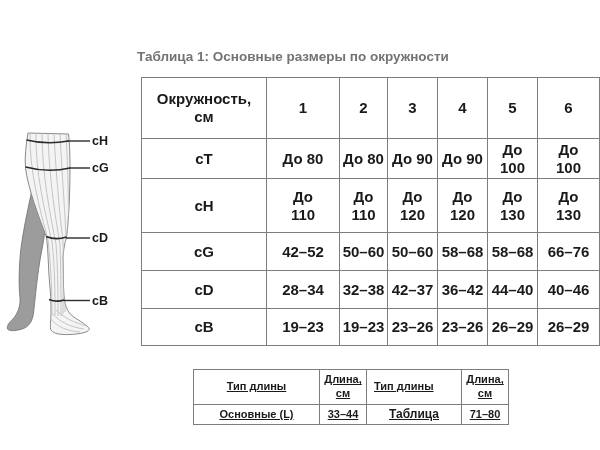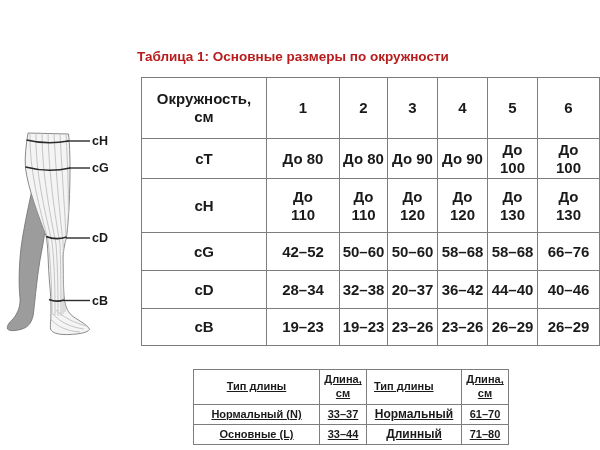--- a/index.html
+++ b/index.html
@@ -9,21 +9,21 @@
     position: relative;
     overflow: hidden;
     font-family: "Liberation Sans", sans-serif;
     color: #1a1a1a;
   }
   .title {
     position: absolute;
     left: 137px; top: 49px;
     font-size: 13.5px;
     font-weight: 700;
-    color: #b91c1c;
+    color: #737373;
     white-space: nowrap;
   }
   table {
     position: absolute;
     border-collapse: collapse;
     table-layout: fixed;
   }
   .size-table { left: 141px; top: 77px; width: 458px; }
   .size-table th, .size-table td {
     border: 1.6px solid #7d7d7d;
@@ -191,21 +191,21 @@
     <td>50–60</td>
     <td>50–60</td>
     <td>58–68</td>
     <td>58–68</td>
     <td>66–76</td>
   </tr>
   <tr style="height:38px">
     <td>cD</td>
     <td>28–34</td>
     <td>32–38</td>
-    <td>20–37</td>
+    <td>42–37</td>
     <td>36–42</td>
     <td>44–40</td>
     <td>40–46</td>
   </tr>
   <tr style="height:37px">
     <td>cB</td>
     <td>19–23</td>
     <td>19–23</td>
     <td>23–26</td>
     <td>23–26</td>
@@ -225,25 +225,19 @@
   <tbody>
       <tr style="height:35px">
     <th>Тип длины</th>
     <th>Длина,
 см</th>
     <th class="left-head">Тип длины</th>
     <th>Длина,
 см</th>
   </tr>
   <tr style="height:20px">
-    <td>Нормальный (N)</td>
-    <td>33–37</td>
-    <td class="big">Нормальный</td>
-    <td>61–70</td>
-  </tr>
-  <tr style="height:20px">
     <td>Основные (L)</td>
     <td>33–44</td>
-    <td class="big">Длинный</td>
+    <td class="big">Таблица</td>
     <td>71–80</td>
   </tr>
 </tbody>
   </table>
 
 </body></html>

